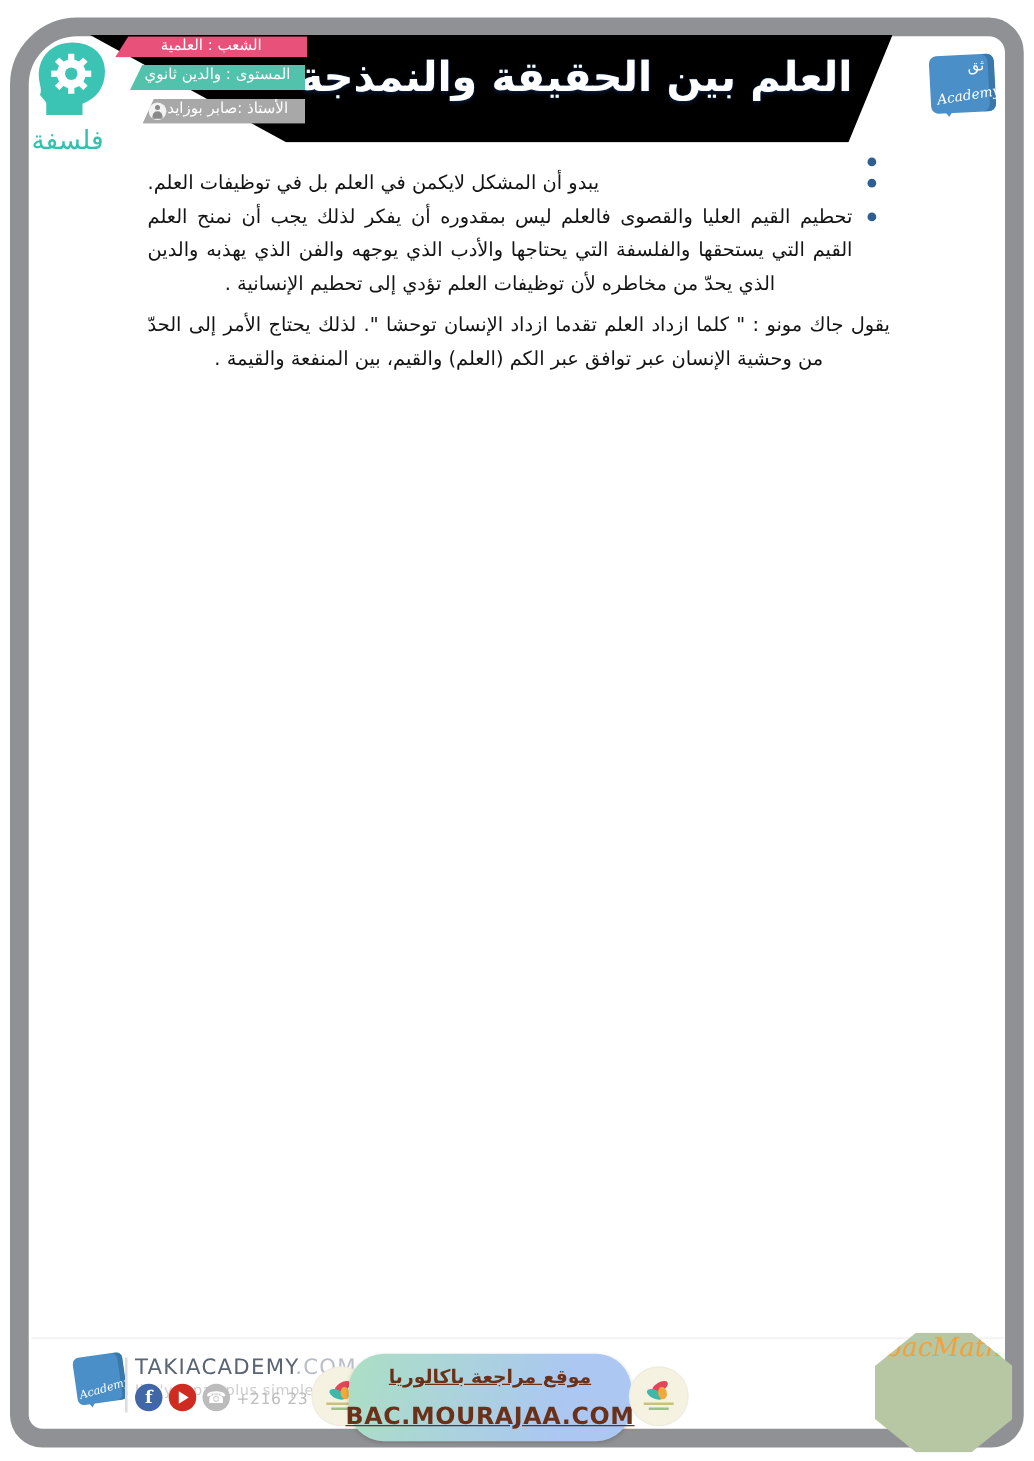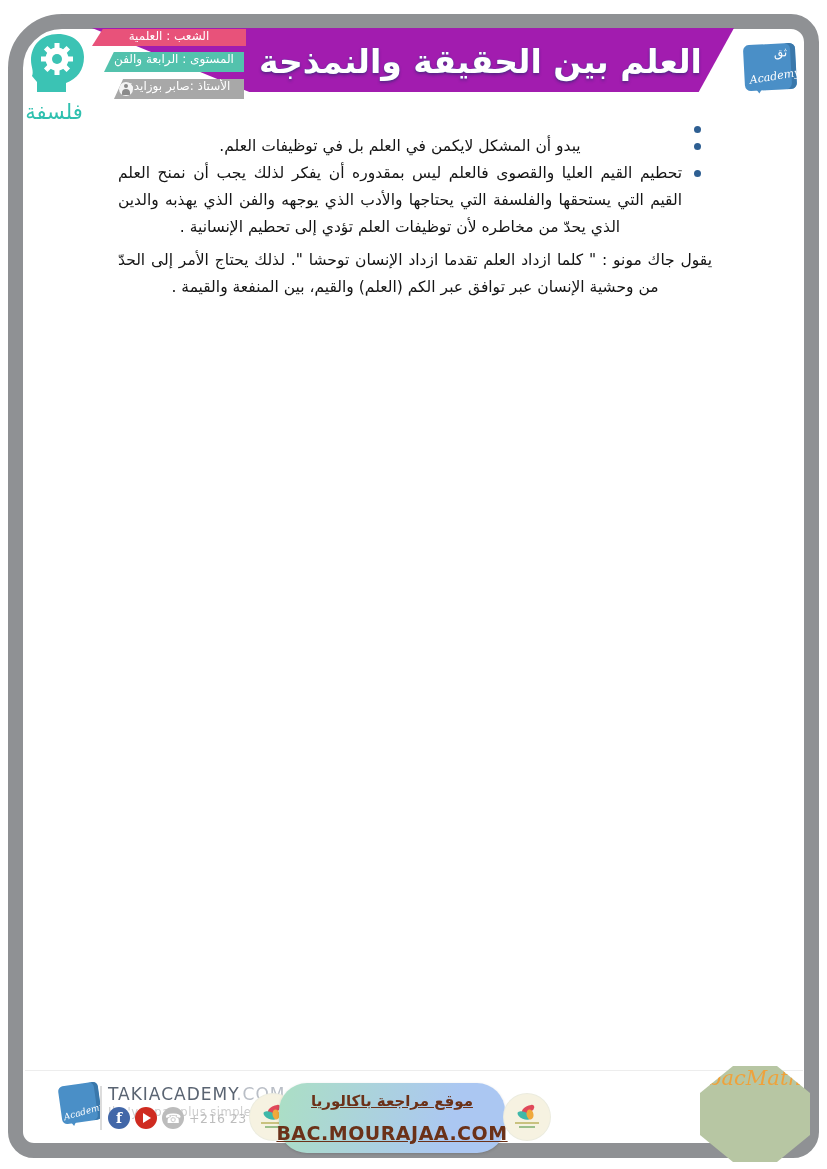--- a/index.html
+++ b/index.html
@@ -4,22 +4,22 @@
 <style>
   * { box-sizing: border-box; margin: 0; padding: 0; }
   body { background:#ffffff; font-family:"DejaVu Sans", sans-serif; }
   .page { position:relative; width:827px; height:1169px; background:#ffffff; overflow:hidden; }
 
   
   .frame { position:absolute; left:8px; top:14px; width:811px; height:1144px;
            border:15px solid #8f9194; border-radius:54px 28px 26px 26px; }
 
   
-  .banner { position:absolute; left:92px; top:28px; width:642px; height:64px;
-            background:#a21caf; clip-path:polygon(0 0,100% 0,94.5% 100%,24.5% 100%); }
+  .banner { position:absolute; left:72px; top:28px; width:642px; height:86px;
+            background:#000000; clip-path:polygon(0 0,100% 0,94.5% 100%,24.5% 100%); }
   .banner-title { position:absolute; left:160px; right:25px; top:14px; text-align:center;
                   color:#ffffff; font-size:33px; font-weight:bold; letter-spacing:1px;
                   text-shadow:0 2px 3px rgba(20,40,90,.45), 0 0 1px #2e6da8; white-space:nowrap; }
 
   .ribbon { position:absolute; color:#ffffff; font-size:12px; display:flex; align-items:flex-start;
             justify-content:center; clip-path:polygon(7% 0,100% 0,100% 100%,0 100%); }
   .ribbon.pink { left:92px;  top:29px; width:154px; height:17px; background:#e8527a; }
   .ribbon.teal { left:104px; top:52px; width:140px; height:20px; background:#53c2ad; }
   .ribbon.gray { left:114px; top:79px; width:130px; height:20px; background:#a8a8a8; }
   .person-badge { position:absolute; left:5px; top:3px; width:14px; height:14px; border-radius:50%;
@@ -43,21 +43,21 @@
   .taki-script { position:absolute; left:5px; bottom:7px; color:#ffffff; font-size:11px;
                font-style:italic; font-family:"DejaVu Serif", serif; transform:rotate(-6deg); }
 
   
   .content { position:absolute; left:118px; top:116px; width:594px; direction:rtl;
              color:#141414; font-size:15.5px; line-height:27px; }
   .bullet-row { display:flex; direction:rtl; }
   .bullet-cell { flex:0 0 30px; display:flex; justify-content:center; }
   .dot { width:7px; height:7px; border-radius:50%; background:#2e5f92; margin-top:10px; }
   .bullet-text { flex:1; }
-  .align-right   { text-align:center; }
+  .align-right   { text-align:left; }
   .align-justify { text-align:justify; text-align-last:center; }
   .paragraph { margin-top:6px; text-align:justify; text-align-last:center; }
 
   
   .footer-line { position:absolute; left:25px; top:1070px; width:778px; border-top:1px solid #ededed; }
 
   .f-logo { position:absolute; left:58px; top:1082px; width:46px; height:52px; }
   .f-book { position:absolute; left:2px; top:2px; width:40px; height:38px; background:#4a8fc7;
             border-radius:5px; transform:rotate(-8deg); box-shadow: inset -4px 0 0 #3a78ab; }
   .f-book::after { content:''; position:absolute; left:6px; bottom:-8px;
@@ -115,21 +115,21 @@
   <div class="frame"></div>
 
   <div class="banner">
     <div class="banner-title">العلم بين الحقيقة والنمذجة</div>
   </div>
 
   <div class="ribbon pink">
     <span>الشعب : العلمية</span>
   </div>
   <div class="ribbon teal">
-    <span>المستوى : الرابعة والفن</span>
+    <span>المستوى : والدين ثانوي</span>
   </div>
   <div class="ribbon gray">
     <span class="person-badge"></span>
     <span>الأستاذ :صابر بوزايدة</span>
   </div>
 
   <div class="brain">
     <svg width="66" height="66" viewBox="0 0 66 66">
       <path fill="#3bc3b4" d="M34 4 C17 4 7 16 7 30 C7 37 10 41 8 46 L13 52 L13 62 L42 62 L42 53 C53 49 60 40 60 27 C60 13 49 4 34 4 Z"></path>
       <g fill="#ffffff" transform="translate(33,29)">

